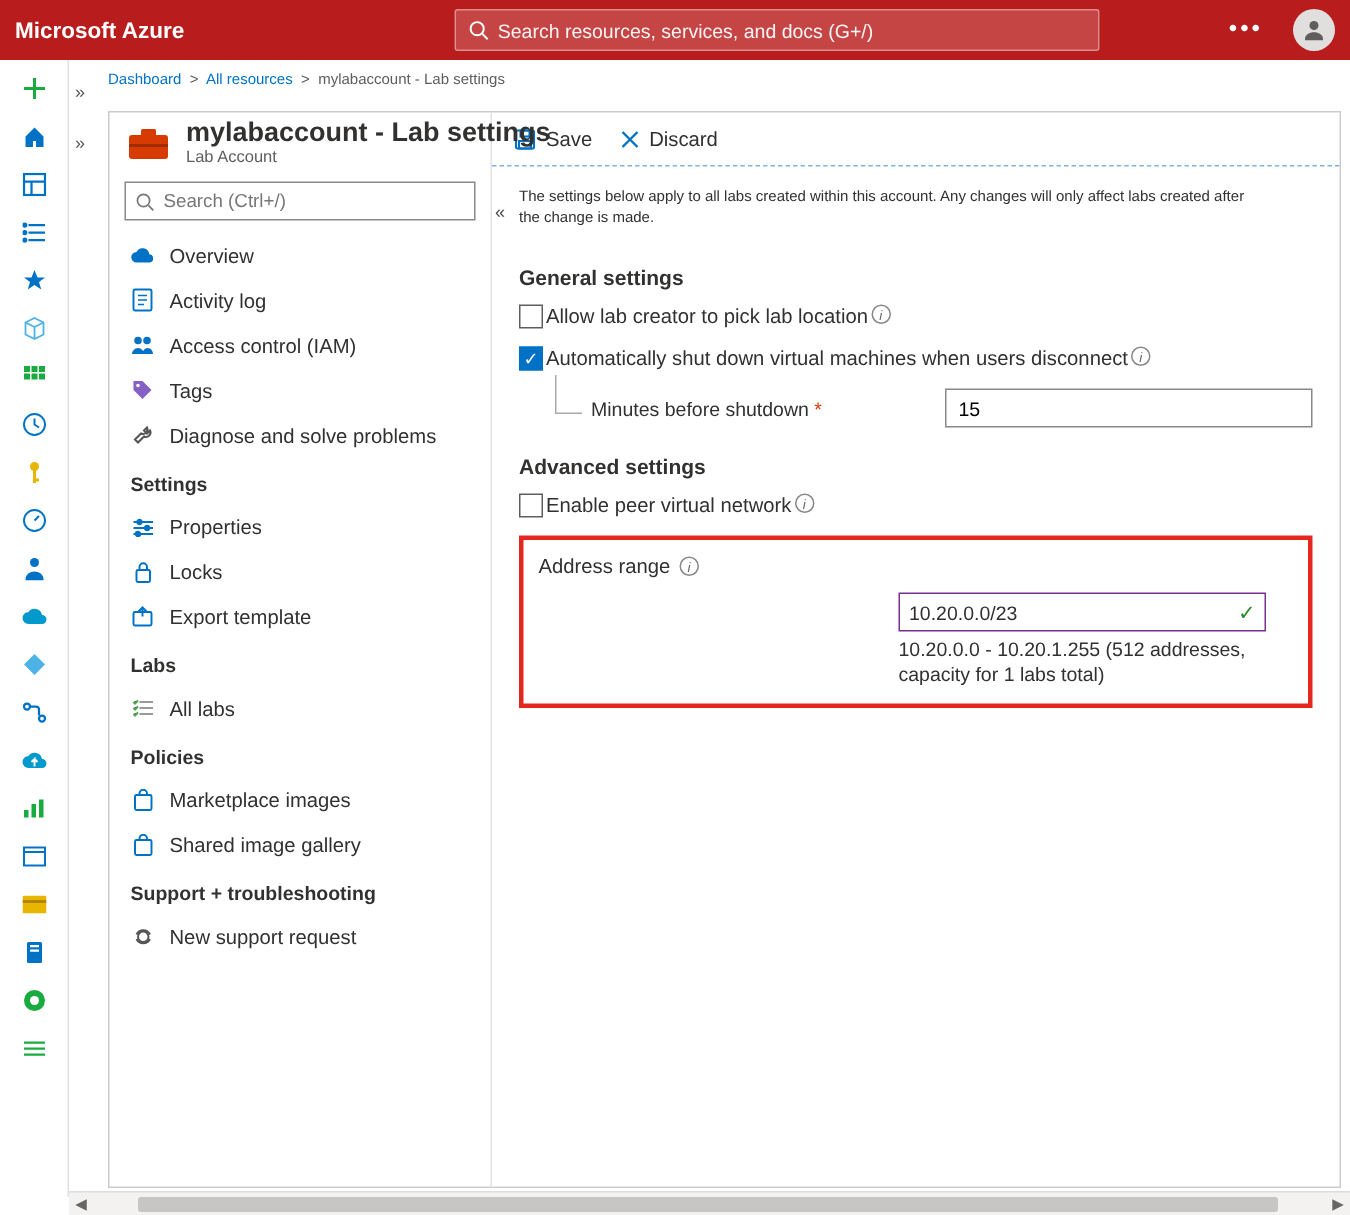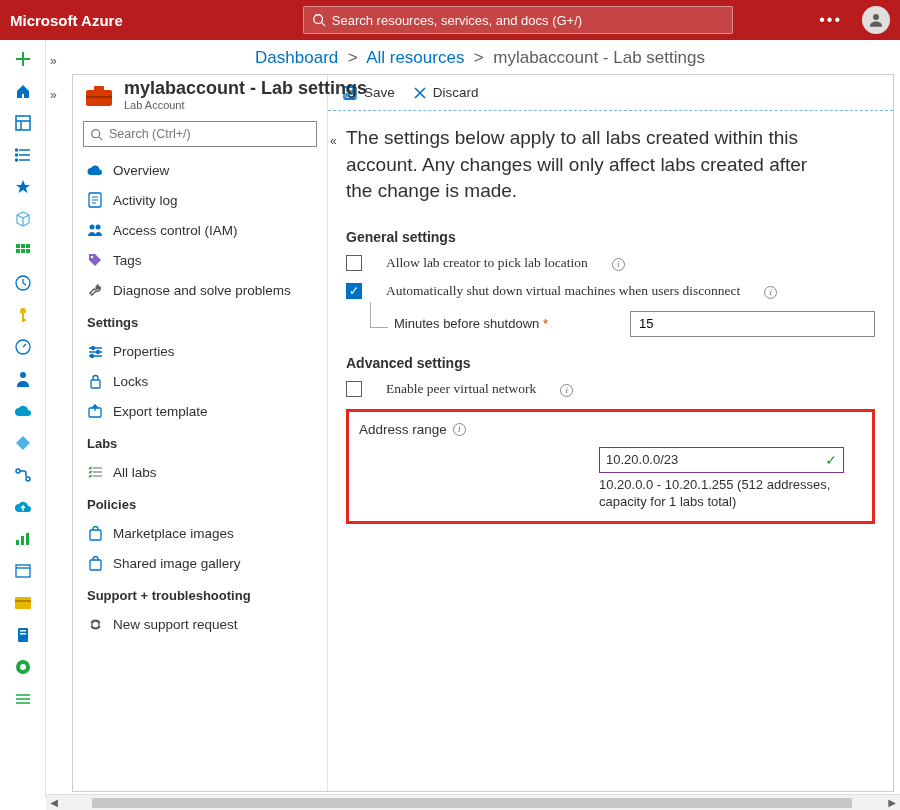--- a/index.html
+++ b/index.html
@@ -13,21 +13,21 @@
 .dots { letter-spacing: 2px; font-size: 16px; }
 .avatar { width: 28px; height: 28px; border-radius: 50%; background: #e1dfdd; display: flex; align-items: center; justify-content: center; }
 .avatar svg { fill: #605e5c; }
 
 .shell { display: flex; height: 758px; }
 .iconrail { width: 46px; border-right: 1px solid #e1e1e1; display: flex; flex-direction: column; align-items: center; padding-top: 10px; gap: 14px; }
 .iconrail .ic { width: 18px; height: 18px; display: flex; align-items: center; justify-content: center; }
 .chev { position: absolute; left: 50px; font-size: 12px; color: #555; }
 
 .workspace { flex: 1; display: flex; flex-direction: column; }
-.breadcrumbs { height: 30px; padding: 8px 12px 0 26px; font-size: 17px; color: #605e5c; text-align: center; }
+.breadcrumbs { height: 30px; padding: 8px 12px 0 26px; font-size: 10px; color: #605e5c; }
 .breadcrumbs a { color: #0072c6; text-decoration: none; }
 
 .bladebox { flex: 1; display: flex; border: 1px solid #ccc; margin: 4px 6px 6px 26px; overflow: hidden; }
 .leftblade { width: 255px; border-right: 1px solid #e1e1e1; display: flex; flex-direction: column; }
 .titleblock .h1 { font-size: 18px; font-weight: 600; }
 .titleblock .sub { font-size: 11px; color: #605e5c; }
 .bladehead { position: absolute; left: 86px; top: 78px; display: flex; align-items: center; gap: 12px; }
 .icon-briefcase { width: 26px; height: 22px; }
 
 .search2 { margin: 4px 10px; height: 26px; border: 1px solid #8a8886; display: flex; align-items: center; padding: 0 6px; color: #777; font-size: 12.5px; }
@@ -40,23 +40,23 @@
 .mitem.active { background: #edebe9; }
 .mitem .mi { width: 16px; height: 16px; display: flex; align-items: center; justify-content: center; }
 .redbox1 { border: 3px solid #e3281f; margin: 0 -2px; }
 
 .content { flex: 1; display: flex; flex-direction: column; }
 .cmdbar { height: 36px; border-bottom: 1px dashed #7bb4e3; display: flex; align-items: center; gap: 18px; padding: 0 14px; }
 .cmd { display: flex; align-items: center; gap: 6px; color: #323130; font-size: 13.5px; cursor: pointer; }
 .cmd svg { stroke: #0072c6; fill: none; }
 
 .formarea { padding: 14px 18px; overflow-y: auto; }
-.intro { font-size: 19px; color: #323130; margin-bottom: 24px; max-width: 490px; line-height: 1.4; }
+.intro { font-size: 10px; color: #323130; margin-bottom: 24px; max-width: 490px; line-height: 1.4; }
 .sect { font-weight: 600; font-size: 14px; margin: 10px 0 10px 0; }
-.row { display: flex; align-items: flex-end; gap: 24px; margin-bottom: 12px; font-size: 13.5px; font-family: Liberation Serif, serif; }
+.row { display: flex; align-items: flex-start; gap: 2px; margin-bottom: 12px; font-size: 13.5px; }
 .chk { width: 16px; height: 16px; border: 1px solid #605e5c; flex-shrink: 0; display: flex; align-items: center; justify-content: center; }
 .chk.checked { background: #0072c6; border-color: #0072c6; }
 .chk.checked::after { content: "✓"; color: #fff; font-size: 12px; line-height: 1; }
 .info { width: 13px; height: 13px; border: 1px solid #888; border-radius: 50%; display: inline-flex; align-items: center; justify-content: center; font-size: 9px; font-style: italic; color: #666; }
 .subrow { display: flex; align-items: center; gap: 10px; margin: 2px 0 18px 24px; }
 .subrow .connector { width: 18px; height: 26px; border-left: 1px solid #aaa; border-bottom: 1px solid #aaa; margin-top: -18px; margin-right: -4px; }
 .req { color: #d83b01; }
 .txt { height: 26px; border: 1px solid #8a8886; padding: 0 8px; font-size: 13px; width: 245px; }
 
 .advbox { border: 3px solid #e3281f; padding: 6px 10px 10px 10px; margin-top: 4px; }

